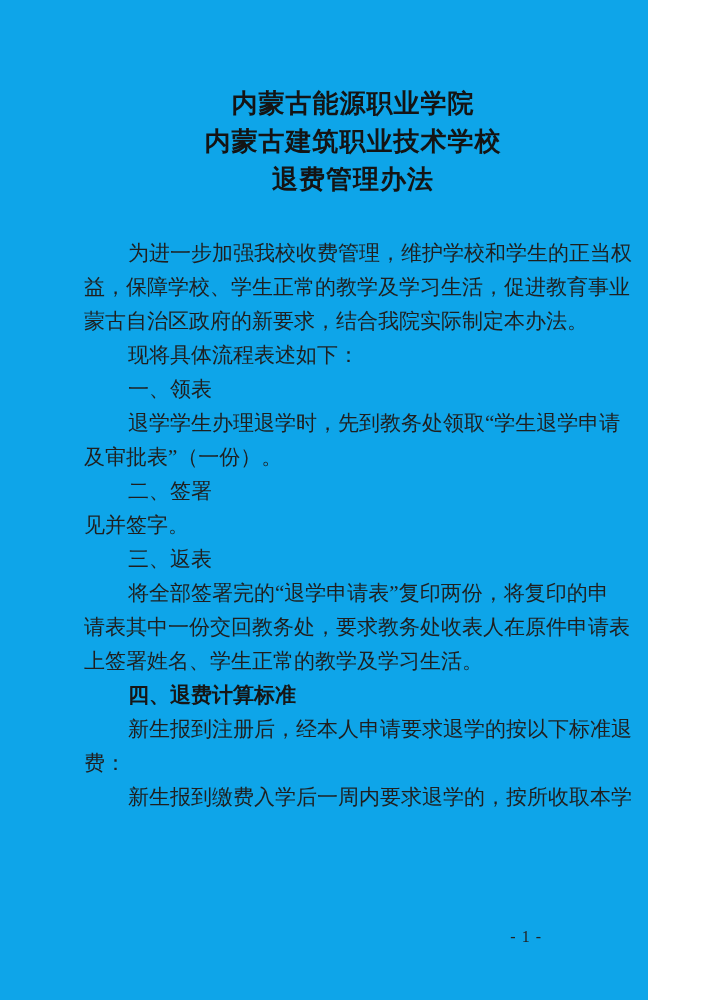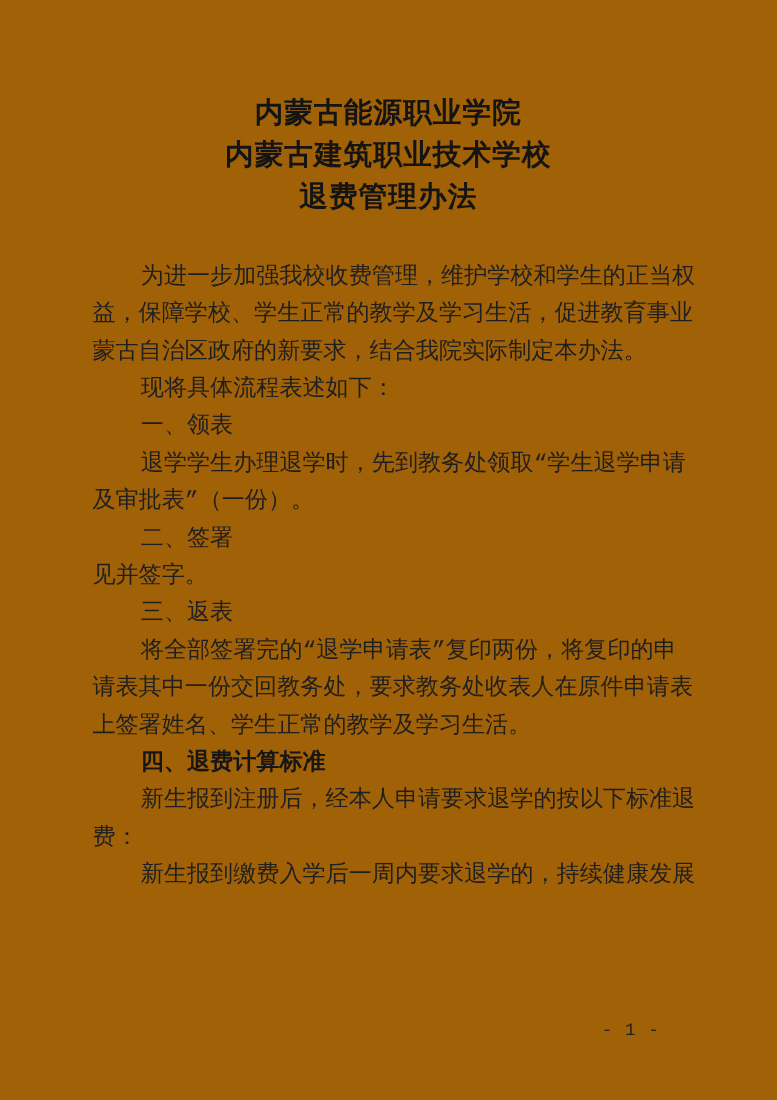--- a/index.html
+++ b/index.html
@@ -2,25 +2,25 @@
 <html><head>
 <meta charset="utf-8">
 <style>
   html, body {
     margin: 0;
     padding: 0;
     background: #ffffff;
   }
   .page {
     position: relative;
-    width: 706px;
+    width: 648px;
     height: 1000px;
-    background: #a16207;
+    background: #0ea5e9;
     overflow: hidden;
-    font-family: Liberation Mono, monospace;
+    font-family: Liberation Serif, serif;
     color: #1f1f1f;
   }
   .title-block {
     position: absolute;
     top: 85px;
     left: 0;
     width: 706px;
     text-align: center;
   }
   .title-line {
@@ -83,18 +83,18 @@
     <div class="line">及审批表”（一份）。</div>
     <div class="line indent">二、签署</div>
     <div class="line">见并签字。</div>
     <div class="line indent">三、返表</div>
     <div class="line indent">将全部签署完的“退学申请表”复印两份，将复印的申</div>
     <div class="line">请表其中一份交回教务处，要求教务处收表人在原件申请表</div>
     <div class="line">上签署姓名、学生正常的教学及学习生活。</div>
     <div class="line indent heading-bold">四、退费计算标准</div>
     <div class="line indent">新生报到注册后，经本人申请要求退学的按以下标准退</div>
     <div class="line">费：</div>
-    <div class="line indent">新生报到缴费入学后一周内要求退学的，持续健康发展</div>
+    <div class="line indent">新生报到缴费入学后一周内要求退学的，按所收取本学</div>
   </div>
 
   <div class="page-number">- 1 -</div>
 
 </div>
 
 </body></html>

